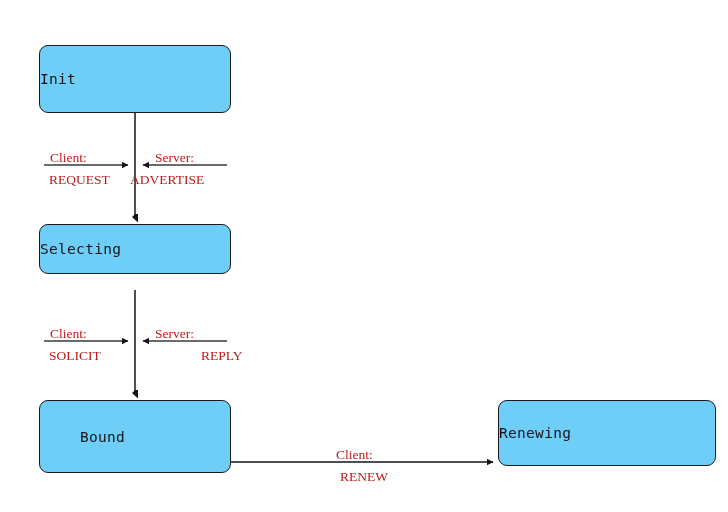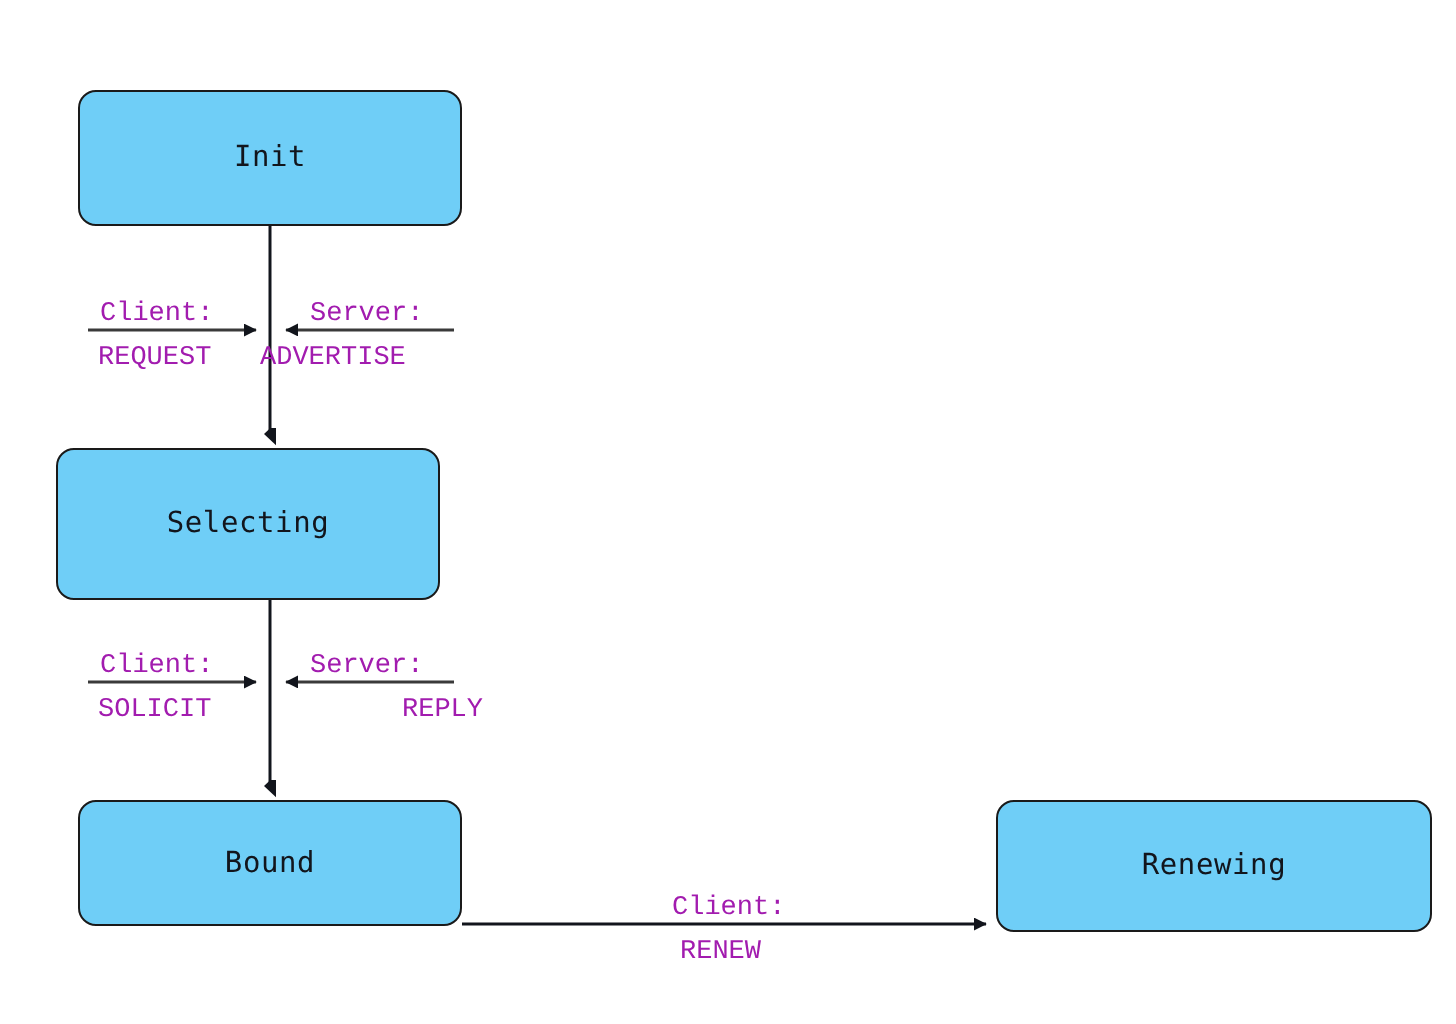--- a/index.html
+++ b/index.html
@@ -16,42 +16,42 @@
     font-family: "DejaVu Sans Mono", "Liberation Mono", monospace;
   }
   .state-box {
     position: absolute;
     box-sizing: border-box;
     background: #6FCEF7;
     border: 1.6px solid #1a1a1a;
     border-radius: 9px;
     display: flex;
     align-items: center;
-    justify-content: center;
+    justify-content: flex-start;
   }
   .state-label {
     font-family: "DejaVu Sans Mono", "Liberation Mono", monospace;
     font-size: 14.5px;
     color: #12151c;
     letter-spacing: 0.3px;
     white-space: nowrap;
   }
   .edge-svg {
     position: absolute;
     left: 0;
     top: 0;
     width: 728px;
     height: 512px;
     pointer-events: none;
   }
   .edge-label {
     position: absolute;
-    font-family: Liberation Mono, monospace;
+    font-family: Liberation Serif, serif;
     font-size: 13.5px;
-    color: #a21caf;
+    color: #b91c1c;
     white-space: nowrap;
     line-height: 1.42;
   }
   .lbl-upper { position: absolute; }
   .lbl-lower { position: absolute; }
 </style>
 </head>
 <body>
 
 <div id="canvas">
@@ -85,25 +85,25 @@
 
     <g>
       <line x1="231" y1="462" x2="493" y2="462" stroke="#12151c" stroke-width="1.5" marker-end="url(#ahead-right)"></line>
     </g>
   </svg>
 
   <div class="state-box" style="left:39px; top:45px; width:192px; height:68px;">
     <span class="state-label">Init</span>
   </div>
 
-  <div class="state-box" style="left:28px; top:224px; width:192px; height:76px;">
+  <div class="state-box" style="left:39px; top:224px; width:192px; height:50px;">
     <span class="state-label">Selecting</span>
   </div>
 
-  <div class="state-box" style="left:39px; top:400px; width:192px; height:63px;">
+  <div class="state-box" style="left:39px; top:400px; width:192px; height:73px;padding-left:40px;">
     <span class="state-label">Bound</span>
   </div>
 
   <div class="state-box" style="left:498px; top:400px; width:218px; height:66px;">
     <span class="state-label">Renewing</span>
   </div>
 
   <div class="edge-label lbl-upper" style="left:50px; top:148px;">Client:</div>
   <div class="edge-label lbl-lower" style="left:49px; top:170px;">REQUEST</div>
 

